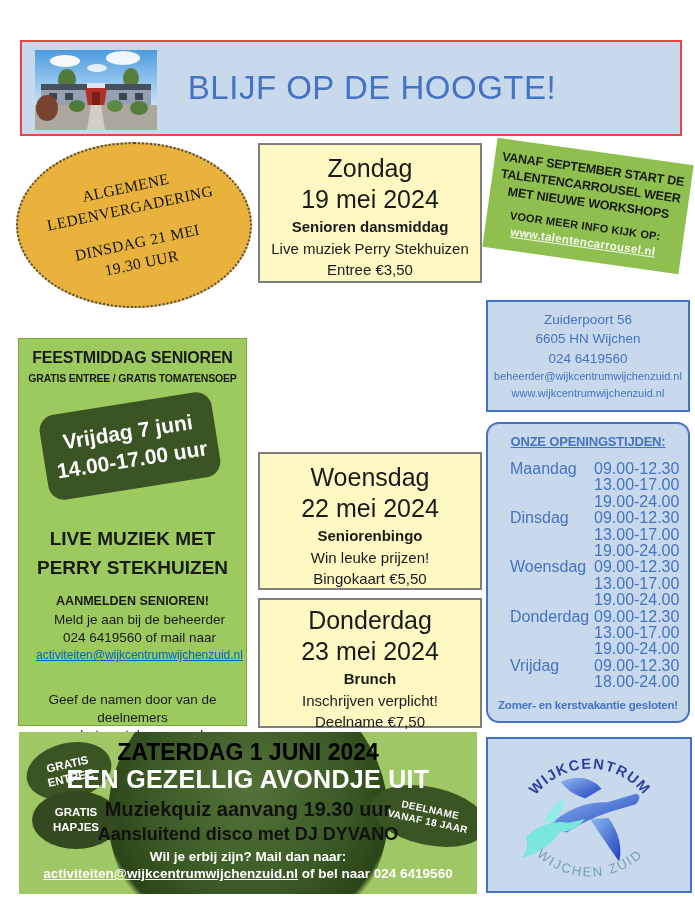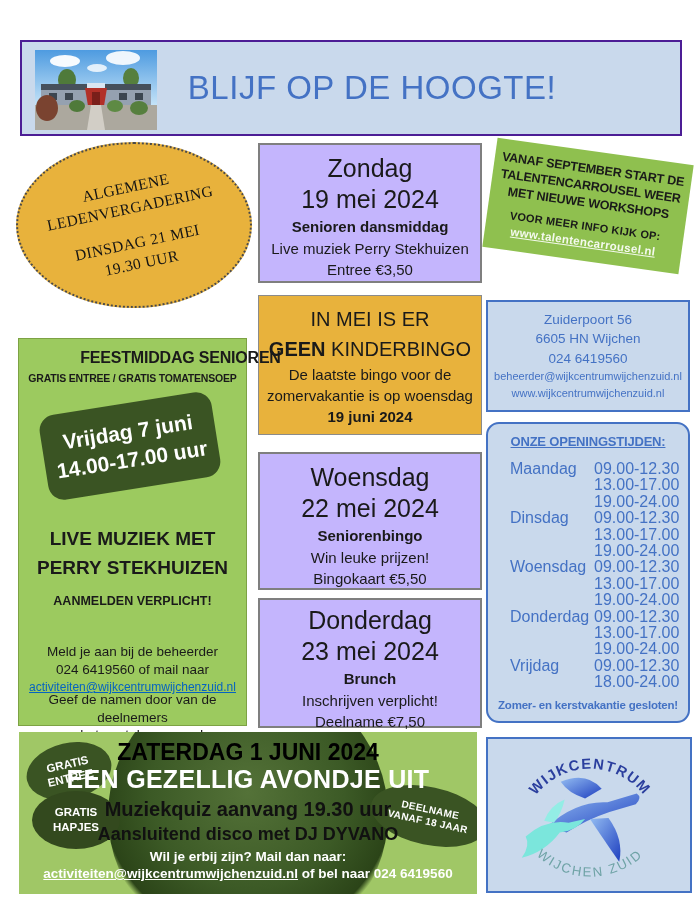--- a/index.html
+++ b/index.html
@@ -1,35 +1,35 @@
 <!DOCTYPE html>
 <html><head>
 <meta charset="utf-8">
 <style>
   html,body{margin:0;padding:0;background:#fff;}
   .page{position:relative;width:695px;height:900px;background:#ffffff;overflow:hidden;
         font-family:"Liberation Sans",sans-serif;color:#1a1a1a;}
   .abs{position:absolute;}
 
   
-  .header-box{left:20px;top:40px;width:662px;height:96px;background:#C9D9EC;border:2px solid #4c1d95;box-sizing:border-box;padding-left:36px;}
+  .header-box{left:20px;top:40px;width:662px;height:96px;background:#C9D9EC;border:2px solid #ef4444;box-sizing:border-box;padding-left:36px;}
   .photo{left:13px;top:8px;width:122px;height:80px;}
   .header-title{left:130px;top:0;width:440px;height:92px;display:flex;align-items:center;justify-content:center;
                 font-size:33px;color:#4472C4;letter-spacing:0.5px;}
 
   
   .meeting-ellipse{left:16px;top:142px;width:236px;height:166px;border-radius:50%;
                    background:#E8B23C;border:2px dotted #4a4a4a;box-sizing:border-box;
                    display:flex;align-items:center;justify-content:center;text-align:center;}
   .meeting-inner{transform:rotate(-12deg);font-family:"Liberation Serif",serif;font-size:15.5px;
                  line-height:21px;letter-spacing:0.4px;color:#141414;}
   .meeting-gap{margin-top:14px;}
 
   
-  .event-box{width:224px;background:#c4b5fd;border:2px solid #7F7F7F;box-sizing:border-box;text-align:center;}
+  .event-box{width:224px;background:#fef9c3;border:2px solid #7F7F7F;box-sizing:border-box;text-align:center;}
   .ev-day{font-size:25px;line-height:30px;margin-top:8px;}
   .ev-date{font-size:25px;line-height:32px;}
   .ev-title{font-size:15px;font-weight:700;line-height:23px;}
   .ev-line{font-size:15px;line-height:21px;}
 
   
   .talent-box{left:489px;top:151px;width:198px;height:110px;background:#8FC04F;transform:rotate(8deg);
               text-align:center;box-sizing:border-box;padding-top:10px;}
   .talent-line{font-size:12.5px;font-weight:700;line-height:17px;letter-spacing:-0.2px;}
   .talent-info{font-size:11px;font-weight:600;margin-top:8px;letter-spacing:0.2px;}
@@ -48,28 +48,28 @@
   .blue-panel{background:#C9D9EC;border:2px solid #4472C4;box-sizing:border-box;color:#4472C4;}
   .contact-box{left:486px;top:300px;width:204px;height:112px;display:flex;flex-direction:column;
                align-items:center;justify-content:center;text-align:right;}
   .contact-line{font-size:13.5px;line-height:19.5px;}
   .contact-small{font-size:11px;line-height:17px;}
   .contact-link{color:#4472C4;text-decoration:none;cursor:pointer;}
 
   
   .feest-box{left:18px;top:338px;width:229px;height:388px;background:#9CCA5F;border:1px solid #7DA244;
              box-sizing:border-box;text-align:center;}
-  .feest-title{left:0;top:10px;width:100%;font-size:16px;font-weight:700;letter-spacing:-0.2px;margin-left:48px;}
+  .feest-title{left:0;top:10px;width:100%;font-size:16px;font-weight:700;letter-spacing:-0.2px;}
   .feest-sub{left:0;top:33px;width:100%;font-size:10.5px;font-weight:700;letter-spacing:-0.2px;}
   .feest-badge{left:24px;top:64px;width:174px;height:86px;background:#3A5423;border-radius:16px;
                transform:rotate(-9deg);display:flex;flex-direction:column;align-items:center;justify-content:center;
                color:#fff;font-size:21px;font-weight:700;line-height:28px;}
   .feest-live{left:0;top:185px;width:100%;font-size:19px;font-weight:700;line-height:29px;}
   .feest-register{left:0;top:255px;width:100%;font-size:12.5px;font-weight:600;}
-  .feest-info{left:0;top:304px;width:100%;font-size:13.5px;line-height:17.5px;}
+  .feest-info{left:0;top:272px;width:100%;font-size:13.5px;line-height:17.5px;padding-left:7px;}
   .feest-link{font-size:12px;color:#0563C1;text-decoration:underline;cursor:pointer;}
   .feest-note{left:0;top:352px;width:100%;font-size:13.5px;line-height:17.5px;}
 
   
   .hours-box{left:486px;top:422px;width:204px;height:301px;border-radius:13px;}
   .hours-title{margin-top:10px;text-align:center;font-size:13px;font-weight:700;text-decoration:underline;letter-spacing:-0.2px;}
   .hours-rows{margin-top:12px;padding-left:22px;}
   .oh-row{font-size:16px;line-height:16.4px;display:flex;}
   .oh-day{width:84px;flex:none;}
   .hours-closed{position:absolute;left:0;bottom:10px;width:100%;text-align:center;
@@ -151,48 +151,41 @@
   </div>
 
   <div class="abs talent-box">
     <div class="talent-line">VANAF SEPTEMBER START DE</div>
     <div class="talent-line">TALENTENCARROUSEL WEER</div>
     <div class="talent-line">MET NIEUWE WORKSHOPS</div>
     <div class="talent-info">VOOR MEER INFO KIJK OP:</div>
     <div><a class="talent-link">www.talentencarrousel.nl</a></div>
   </div>
 
-  <div class="abs bingo-box">
-    <div class="bingo-l1">IN MEI IS ER</div>
-    <div class="bingo-l2"><b>GEEN</b><span> KINDERBINGO</span></div>
-    <div class="bingo-line">De laatste bingo voor de</div>
-    <div class="bingo-line">zomervakantie is op woensdag</div>
-    <div class="bingo-line bingo-bold">19 juni 2024</div>
-  </div>
 
   <div class="abs blue-panel contact-box">
     <div class="contact-line">Zuiderpoort 56</div>
     <div class="contact-line">6605 HN Wijchen</div>
     <div class="contact-line">024 6419560</div>
     <div class="contact-small"><a class="contact-link">beheerder@wijkcentrumwijchenzuid.nl</a></div>
     <div class="contact-small"><a class="contact-link">www.wijkcentrumwijchenzuid.nl</a></div>
   </div>
 
   <div class="abs feest-box">
     <div class="abs feest-title">FEESTMIDDAG SENIOREN</div>
     <div class="abs feest-sub">GRATIS ENTREE / GRATIS TOMATENSOEP</div>
     <div class="abs feest-badge">
       <div>Vrijdag 7 juni</div>
       <div>14.00-17.00 uur</div>
     </div>
     <div class="abs feest-live">
       <div>LIVE MUZIEK MET</div>
       <div>PERRY STEKHUIZEN</div>
     </div>
-    <div class="abs feest-register">AANMELDEN VERPLICHT!</div>
+    <div class="abs feest-register">AANMELDEN SENIOREN!</div>
     <div class="abs feest-info">
       <div>Meld je aan bij de beheerder</div>
       <div>024 6419560 of mail naar</div>
       <div><a class="feest-link">activiteiten@wijkcentrumwijchenzuid.nl</a></div>
     </div>
     <div class="abs feest-note">
       <div>Geef de namen door van de deelnemers</div>
       <div>en het aantal personen!</div>
     </div>
   </div>

